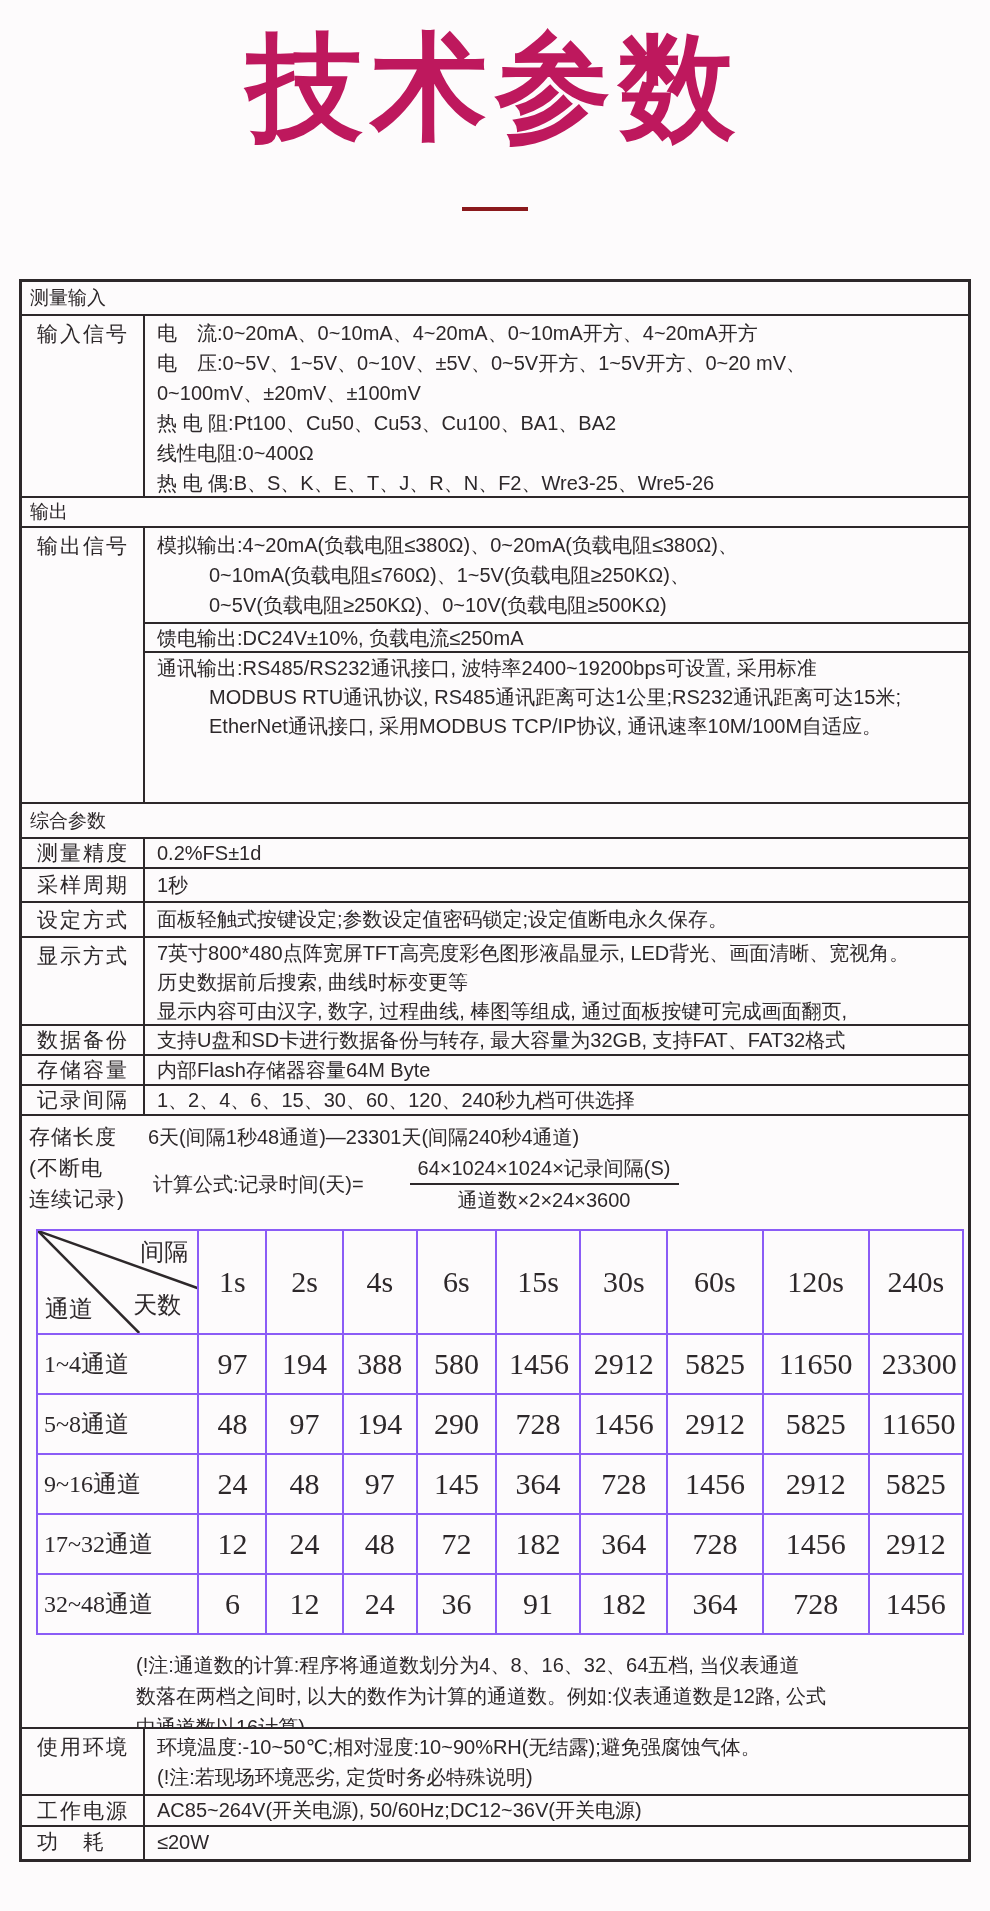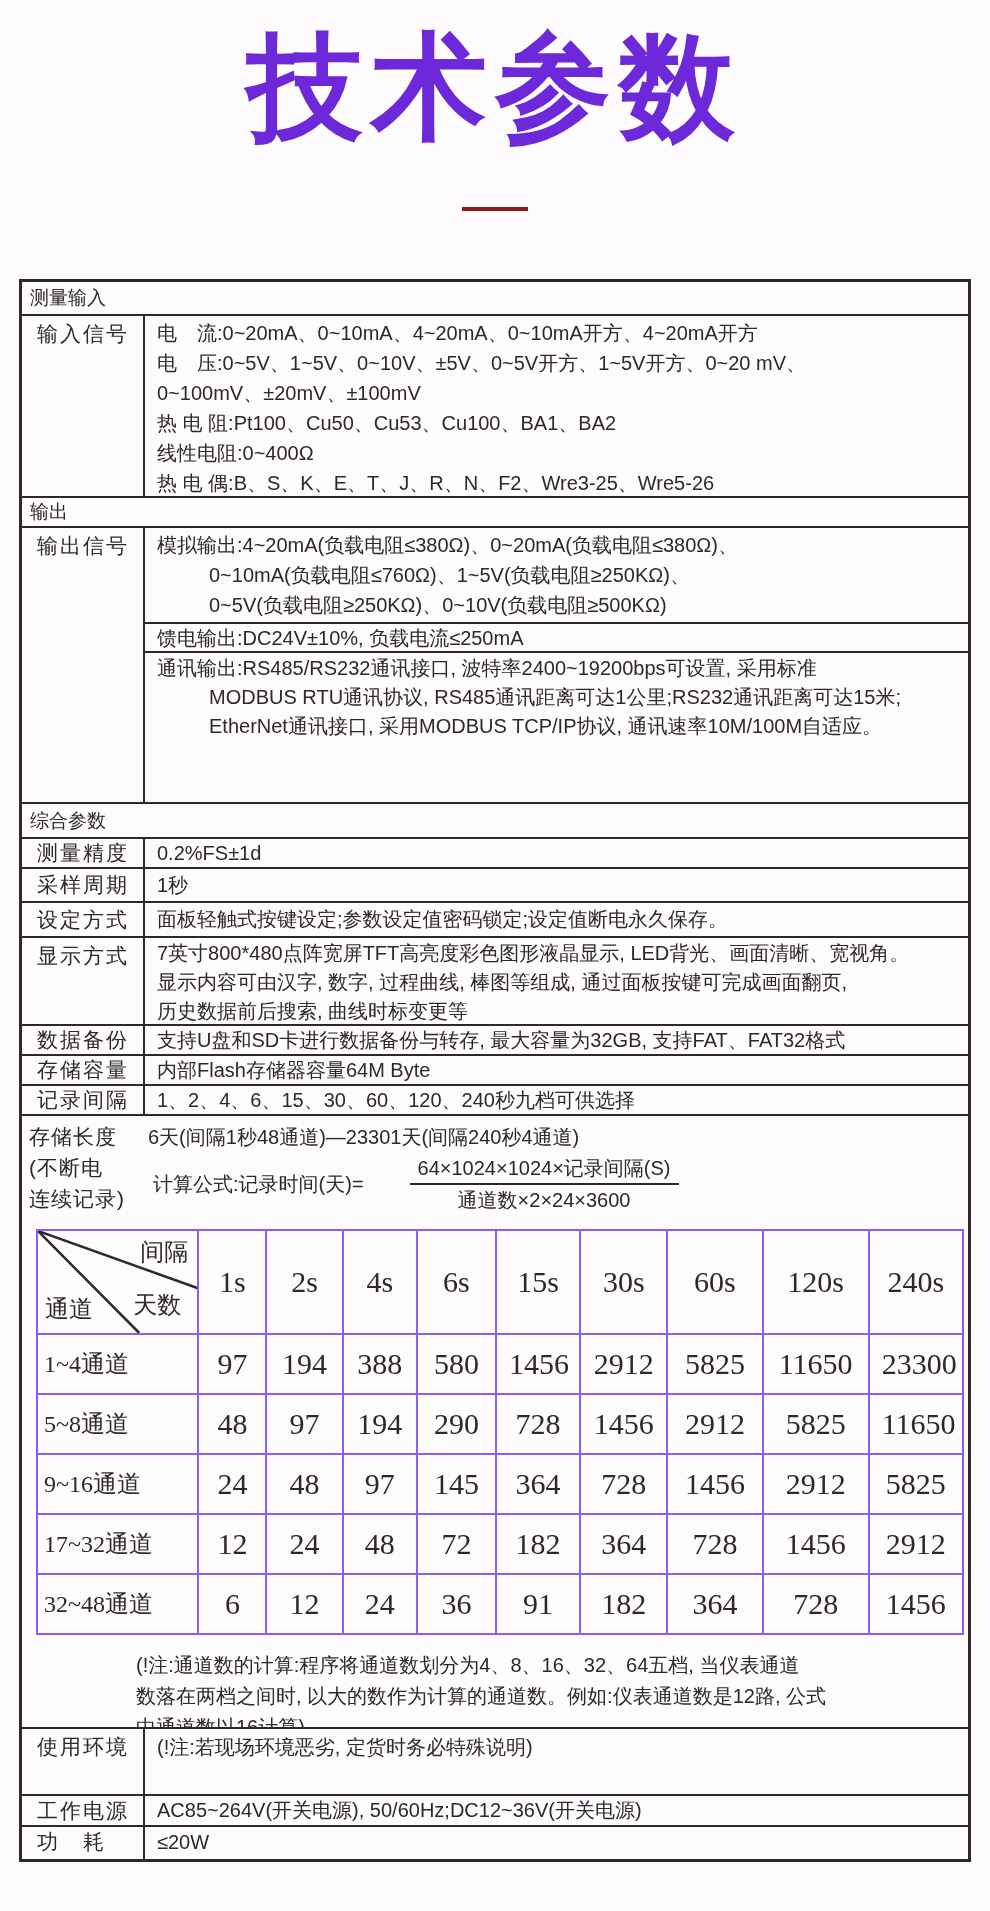--- a/index.html
+++ b/index.html
@@ -5,21 +5,21 @@
   * { box-sizing: border-box; margin: 0; padding: 0; }
   html, body { background: #fdfbfc; }
   body {
     width: 990px; height: 1911px; margin: 0 auto;
     font-family: "Liberation Sans", "DejaVu Sans", sans-serif;
     color: #2d282a;
   }
   .page-title {
     padding-top: 14px; height: 146px; line-height: 146px;
     text-align: center; font-size: 116px; font-weight: 900;
-    letter-spacing: 8px; color: #6d28d9; white-space: nowrap;
+    letter-spacing: 8px; color: #be185d; white-space: nowrap;
   }
   .red-divider { width: 66px; height: 4px; background: #8b191c; margin: 61px auto 0; }
 
   .spec-table {
     width: 952px; margin: 68px auto 0;
     border: 3px solid #2d282a; background: #fdfbfc;
   }
   .sec-row {
     border-bottom: 2px solid #2d282a;
     font-size: 19px; padding-left: 8px; display: flex; align-items: center;
@@ -122,22 +122,22 @@
 
     <div class="spec-row" style="height:35px">
       <div class="lbl" style="line-height:33px;padding-top:0">设定方式</div>
       <div class="val" style="line-height:33px;padding-top:0">面板轻触式按键设定;参数设定值密码锁定;设定值断电永久保存。</div>
     </div>
 
     <div class="spec-row" style="height:88px">
       <div class="lbl">显示方式</div>
       <div class="val" style="line-height:29px;padding-top:1px">
         <div>7英寸800*480点阵宽屏TFT高亮度彩色图形液晶显示, LED背光、画面清晰、宽视角。</div>
+        <div>历史数据前后搜索, 曲线时标变更等</div>
         <div>显示内容可由汉字, 数字, 过程曲线, 棒图等组成, 通过面板按键可完成画面翻页,</div>
-        <div>历史数据前后搜索, 曲线时标变更等</div>
       </div>
     </div>
 
     <div class="spec-row" style="height:30px">
       <div class="lbl" style="padding-top:0;line-height:28px">数据备份</div>
       <div class="val" style="padding-top:0;line-height:28px">支持U盘和SD卡进行数据备份与转存, 最大容量为32GB, 支持FAT、FAT32格式</div>
     </div>
 
     <div class="spec-row" style="height:30px">
       <div class="lbl" style="padding-top:0;line-height:28px">存储容量</div>
@@ -264,20 +264,21 @@
       <div class="note-block">
         <div>(!注:通道数的计算:程序将通道数划分为4、8、16、32、64五档, 当仪表通道</div>
         <div>数落在两档之间时, 以大的数作为计算的通道数。例如:仪表通道数是12路, 公式</div>
         <div>中通道数以16计算)</div>
       </div>
     </div>
 
     <div class="spec-row" style="height:67px">
       <div class="lbl">使用环境</div>
       <div class="val env-val" style="padding-top:3px">
+        <div class="env-line">环境温度:-10~50℃;相对湿度:10~90%RH(无结露);避免强腐蚀气体。</div>
         <div class="env-line">(!注:若现场环境恶劣, 定货时务必特殊说明)</div>
       </div>
     </div>
 
     <div class="spec-row" style="height:31px">
       <div class="lbl" style="padding-top:0;line-height:29px">工作电源</div>
       <div class="val" style="padding-top:0;line-height:29px">AC85~264V(开关电源), 50/60Hz;DC12~36V(开关电源)</div>
     </div>
 
     <div class="spec-row" style="height:32px">

